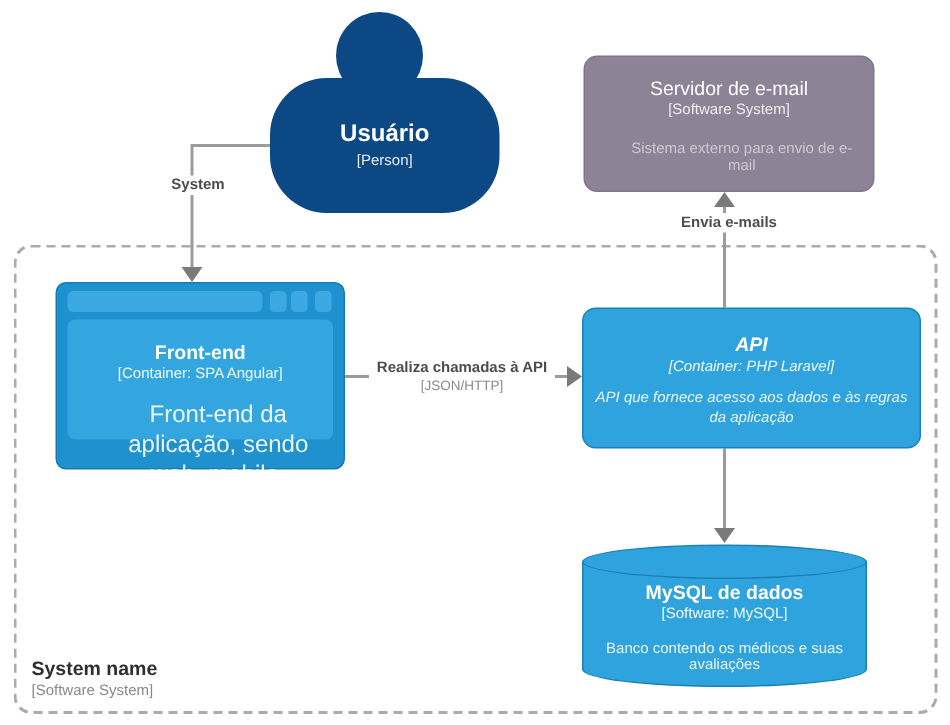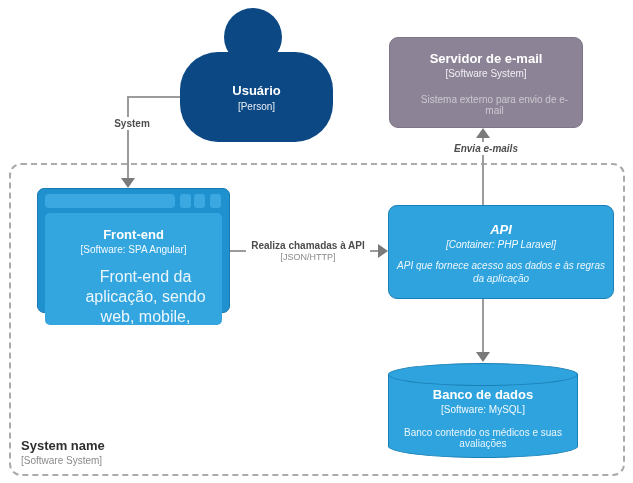--- a/index.html
+++ b/index.html
@@ -11,41 +11,41 @@
   .boundary-label{position:absolute;left:10px;bottom:8px;text-align:left;}
   .boundary-name{font-size:13px;font-weight:bold;color:#2f2f2f;}
   .boundary-type{font-size:10px;color:#8a8a8a;margin-top:2px;}
 
   
   .person-head{position:absolute;left:224px;top:8px;width:58px;height:58px;
     border-radius:50%;background:#0b4884;}
   .person-body{position:absolute;left:180px;top:52px;width:153px;height:90px;
     border-radius:38px;background:#0b4884;display:flex;flex-direction:column;
     align-items:center;justify-content:center;text-align:center;}
-  .person-body .node-name{font-size:13px;font-weight:bold;color:#ffffff;}
+  .person-body .node-name{font-size:16px;font-weight:bold;color:#ffffff;}
   .person-body .node-type{font-size:10px;color:#e8eef5;margin-top:3px;}
 
   
   .ext-box{position:absolute;left:389px;top:37px;width:194px;height:91px;
     background:#8c8496;border:1px solid #7e7689;border-radius:9px;
     text-align:center;box-sizing:border-box;padding-top:13px;}
-  .ext-box .node-name{font-size:13px;font-weight:bold;color:#ffffff;}
+  .ext-box .node-name{font-size:13px;font-weight:normal;color:#ffffff;}
   .ext-box .node-type{font-size:10px;color:#f0eef3;margin-top:2px;}
   .ext-box .node-desc{font-size:10px;color:rgba(255,255,255,0.55);margin-top:15px;padding:0 10px;margin-left:17px;}
 
   
   .browser{position:absolute;left:37px;top:188px;width:193px;height:125px;
     background:#1f91cf;border:1px solid #1a7ab0;border-radius:7px;box-sizing:border-box;}
   .browser-addr{position:absolute;left:7px;top:5px;width:130px;height:14px;
     background:#3ba8e2;border-radius:4px;}
   .browser-btn{position:absolute;top:5px;width:11px;height:14px;background:#3ba8e2;border-radius:3px;}
   .browser-btn.b1{right:38px;}
   .browser-btn.b2{right:24px;}
   .browser-btn.b3{right:8px;}
-  .browser-content{position:absolute;left:7px;top:24px;width:177px;height:112px;
+  .browser-content{position:absolute;left:7px;top:24px;width:177px;height:80px;
     background:#33a6e0;border-radius:5px;text-align:center;box-sizing:border-box;padding-top:14px;}
   .browser-content .node-name{font-size:13px;font-weight:bold;color:#ffffff;}
   .browser-content .node-type{font-size:10px;color:#f2faff;margin-top:2px;}
   .browser-content .node-desc{font-size:16px;color:rgba(255,255,255,0.9);margin-top:12px;padding:0 8px;line-height:1.25;margin-left:24px;}
 
   
   .container-box{position:absolute;left:388px;top:205px;width:226px;height:94px;
     background:#2ea3dd;border:1px solid #1b80b6;border-radius:9px;
     text-align:center;box-sizing:border-box;padding-top:16px;font-style:italic;}
   .container-box .node-name{font-size:13px;font-weight:bold;color:#ffffff;}
@@ -97,21 +97,21 @@
 
   <div class="hline" style="left:230px;top:250px;width:150px;"></div>
   <div class="arrow arrow-right" style="left:378px;top:244px;"></div>
   <div class="rel-label" style="left:246px;top:239px;width:118px;">
     <div class="rel-name">Realiza chamadas à API</div>
     <div class="rel-tech">[JSON/HTTP]</div>
   </div>
 
   <div class="vline" style="left:482px;top:133px;height:72px;"></div>
   <div class="arrow arrow-up" style="left:476px;top:128px;"></div>
-  <div class="rel-label" style="left:448px;top:142px;width:70px;font-style:italic;">
+  <div class="rel-label" style="left:448px;top:142px;width:70px;">
     <div class="rel-name">Envia e-mails</div>
   </div>
 
   <div class="vline" style="left:482px;top:299px;height:58px;"></div>
   <div class="arrow arrow-down" style="left:476px;top:352px;"></div>
 
   <div class="person-head"></div>
   <div class="person-body">
     <div class="node-name">Usuário</div>
     <div class="node-type">[Person]</div>
@@ -123,34 +123,34 @@
     <div class="node-desc">Sistema externo para envio de e-mail</div>
   </div>
 
   <div class="browser">
     <div class="browser-addr"></div>
     <div class="browser-btn b1"></div>
     <div class="browser-btn b2"></div>
     <div class="browser-btn b3"></div>
     <div class="browser-content">
       <div class="node-name">Front-end</div>
-      <div class="node-type">[Software: SPA Angular]</div>
+      <div class="node-type">[Container: SPA Angular]</div>
       <div class="node-desc">Front-end da aplicação, sendo web, mobile, desktop, etc</div>
     </div>
   </div>
 
   <div class="container-box">
     <div class="node-name">API</div>
     <div class="node-type">[Container: PHP Laravel]</div>
     <div class="node-desc">API que fornece acesso aos dados e às regras da aplicação</div>
   </div>
 
   <div class="db">
     <div class="db-body"></div>
     <div class="db-top"></div>
     <div class="db-text">
-      <div class="node-name">Banco de dados</div>
+      <div class="node-name">MySQL de dados</div>
       <div class="node-type">[Software: MySQL]</div>
       <div class="node-desc">Banco contendo os médicos e suas avaliações</div>
     </div>
   </div>
 
 </div>
 
 </body></html>

